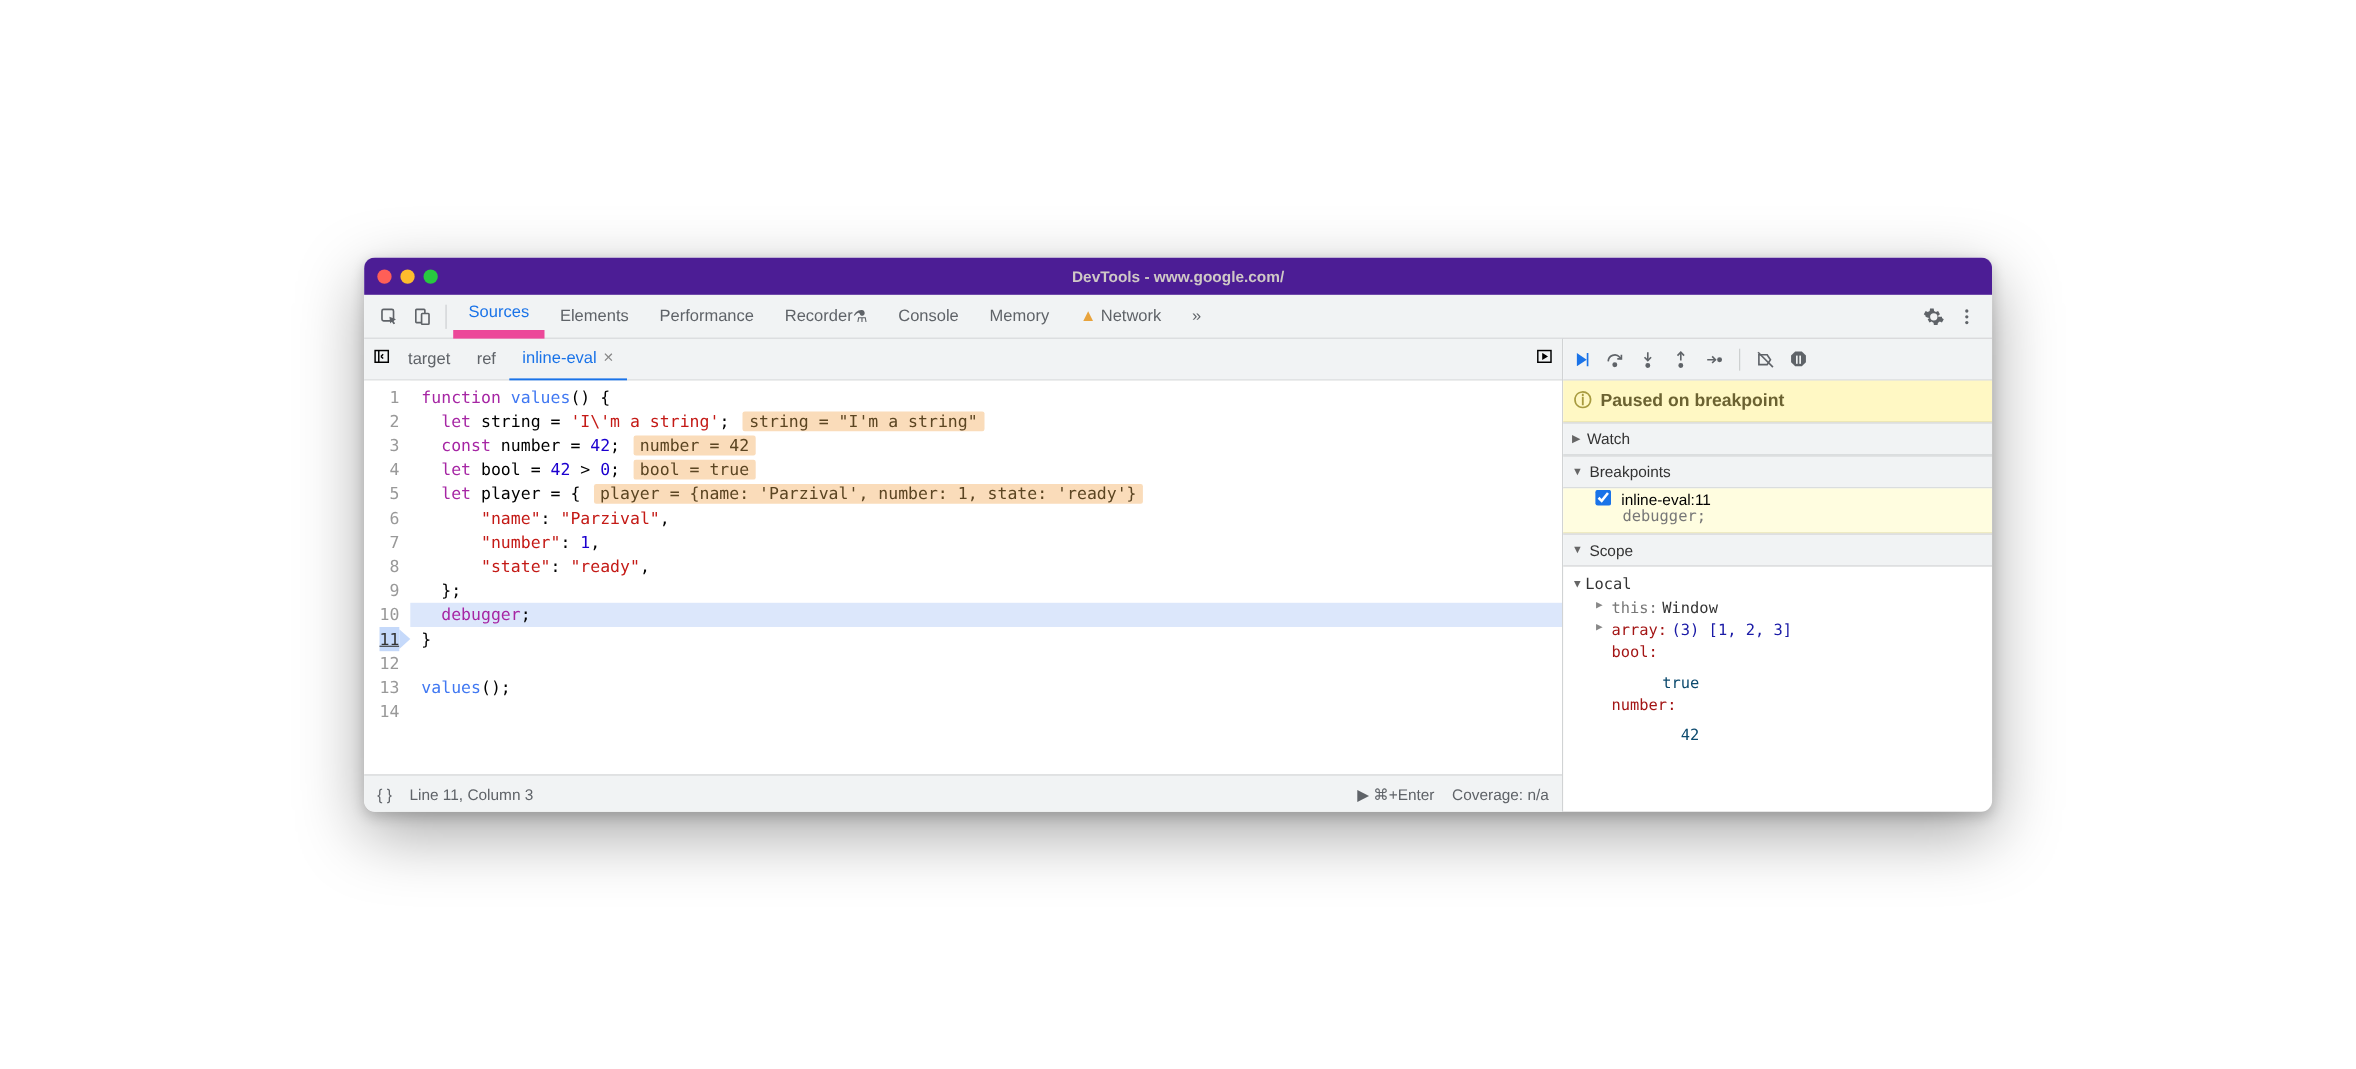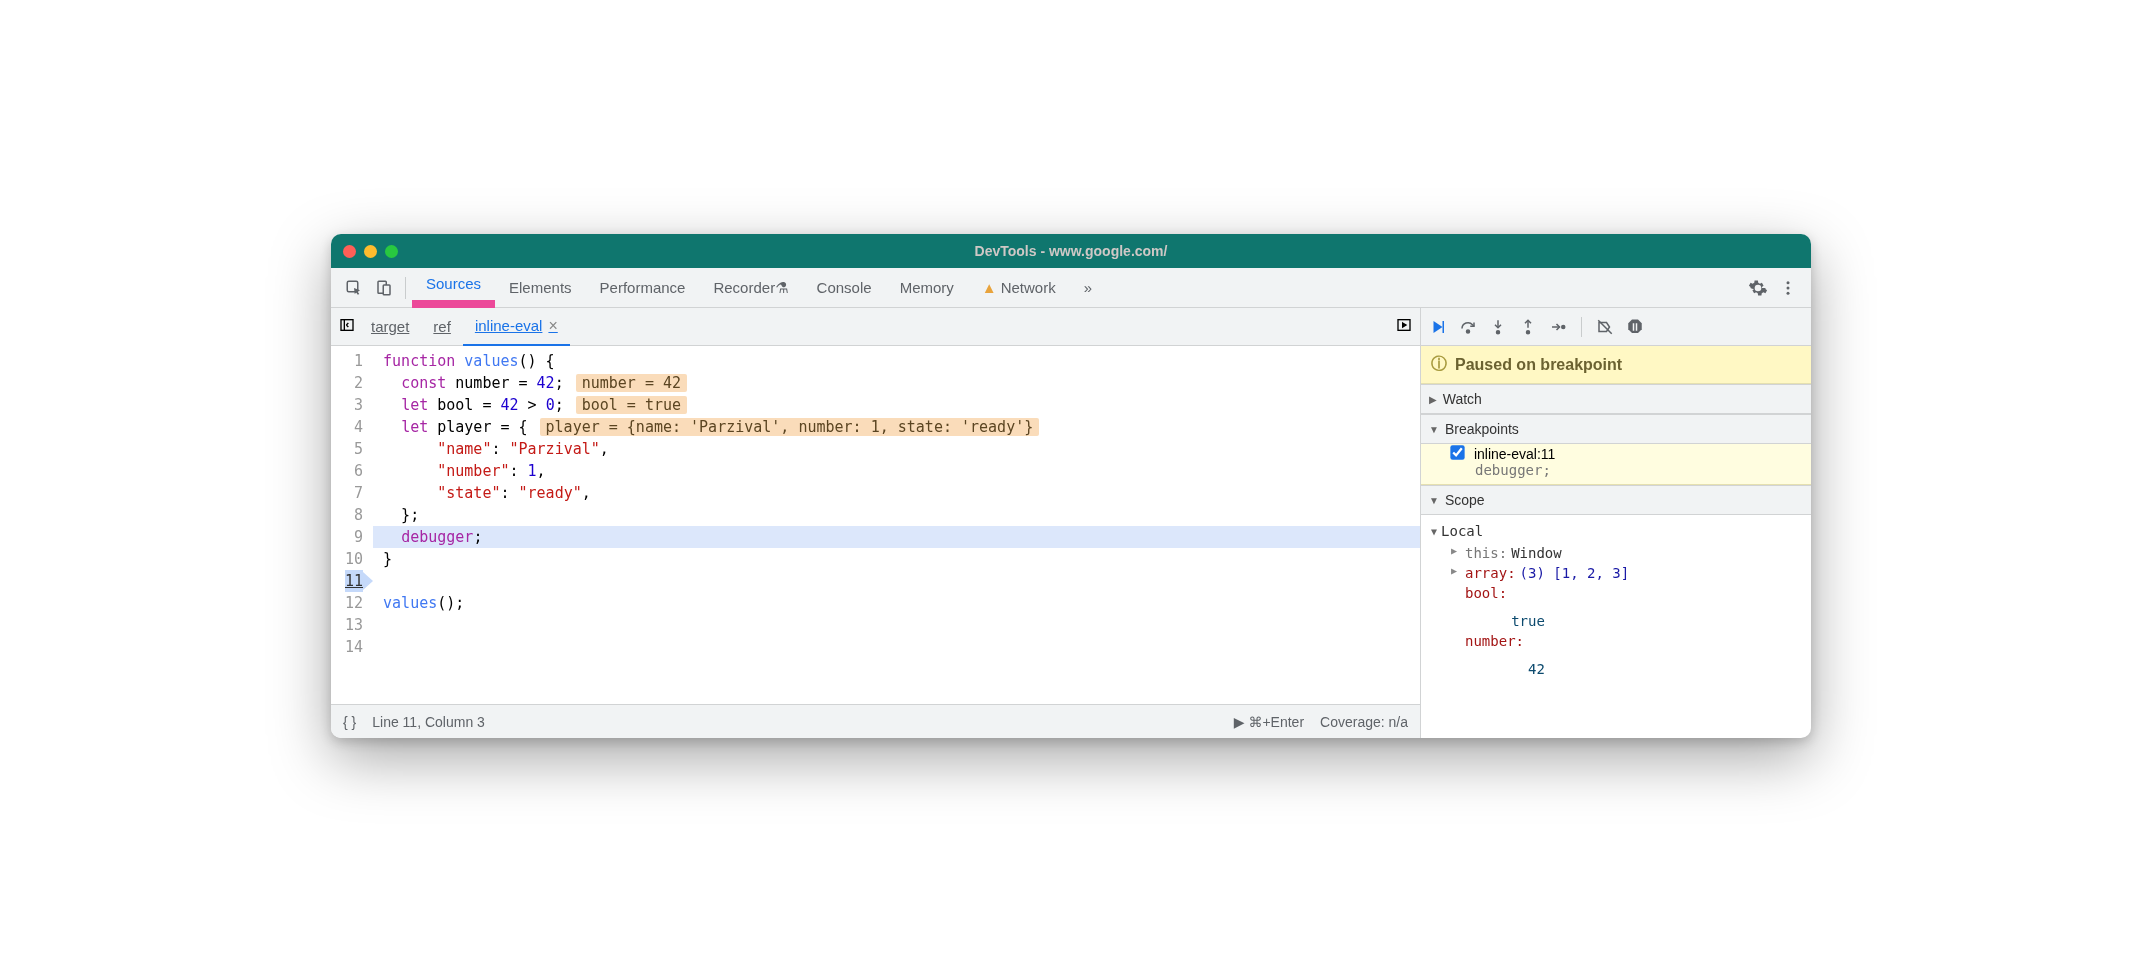--- a/index.html
+++ b/index.html
@@ -13,21 +13,21 @@
   padding: 40px;
 }
 .window {
   width: 1480px;
   border-radius: 10px;
   overflow: hidden;
   box-shadow: 0 20px 60px rgba(0,0,0,0.35), 0 4px 12px rgba(0,0,0,0.18);
   background: #fff;
 }
 .titlebar {
-  background: #0f766e;
+  background: #4c1d95;
   height: 34px;
   display: flex;
   align-items: center;
   padding: 0 12px;
   position: relative;
 }
 .traffic { display: flex; gap: 8px; }
 .dot { width: 13px; height: 13px; border-radius: 50%; }
 .dot.red { background: #ff5f57; }
 .dot.yel { background: #febc2e; }
@@ -49,21 +49,21 @@
   display:flex;align-items:center; cursor:pointer; }
 .tab.active { color:#1a73e8; border-bottom:8px solid #ec4899; font-weight:500; }
 .tab .warn { color:#e8a33c; margin-right:4px; }
 .spacer { flex:1; }
 .body { display:flex; height: 430px; }
 .left { flex: 1; display:flex; flex-direction:column; border-right:1px solid #d1d3d4; }
 .right { width: 390px; display:flex; flex-direction:column; overflow:hidden; }
 .subtabs { height:38px; background:#f1f3f4; border-bottom:1px solid #d1d3d4;
   display:flex; align-items:center; padding:0 8px; gap:4px; }
 .subtab { padding:0 12px; font-size:15px; color:#5f6368; height:38px;
-  display:flex;align-items:center; cursor:pointer; gap:6px;text-decoration:underline; }
+  display:flex;align-items:center; cursor:pointer; gap:6px; }
 .subtab.active { color:#1a73e8; border-bottom:2px solid #1a73e8; }
 .subtab .close { color:#888; font-size:16px; }
 .editor { flex:1; display:flex; font-family:Menlo,Consolas,monospace; font-size:15px;
   overflow:hidden; background:#fff; }
 .gutter { background:#fff; color:#999; text-align:right; padding:4px 10px 4px 14px;
   user-select:none; }
 .gutter .ln { height:22px; line-height:22px; position:relative; }
 .gutter .ln.bp { background:#c5d9fa; color:#333;text-decoration:underline; }
 .gutter .ln.bp::after {
   content:""; position:absolute; right:-10px; top:2px;
@@ -194,20 +194,21 @@
             <div class="ln">8</div>
             <div class="ln">9</div>
             <div class="ln">10</div>
             <div class="ln bp">11</div>
             <div class="ln">12</div>
             <div class="ln">13</div>
             <div class="ln">14</div>
           </div>
         <div class="code" id="code">
             <div class="codeline"><span class="kw">function</span> <span class="fn">values</span>() {</div>
+            <div class="codeline">  <span class="kw">let</span> string = <span class="str">'I\'m a string'</span>;<span class="inline-val">string = "I'm a string"</span></div>
             <div class="codeline">  <span class="kw">const</span> number = <span class="num">42</span>;<span class="inline-val">number = 42</span></div>
             <div class="codeline">  <span class="kw">let</span> bool = <span class="num">42</span> &gt; <span class="num">0</span>;<span class="inline-val">bool = true</span></div>
             <div class="codeline">  <span class="kw">let</span> player = {<span class="inline-val">player = {name: 'Parzival', number: 1, state: 'ready'}</span></div>
             <div class="codeline">      <span class="prop">"name"</span>: <span class="str">"Parzival"</span>,</div>
             <div class="codeline">      <span class="prop">"number"</span>: <span class="num">1</span>,</div>
             <div class="codeline">      <span class="prop">"state"</span>: <span class="str">"ready"</span>,</div>
             <div class="codeline">  };</div>
             <div class="codeline bp">  <span class="kw">debugger</span>;</div>
             <div class="codeline">}</div>
             <div class="codeline"></div>

